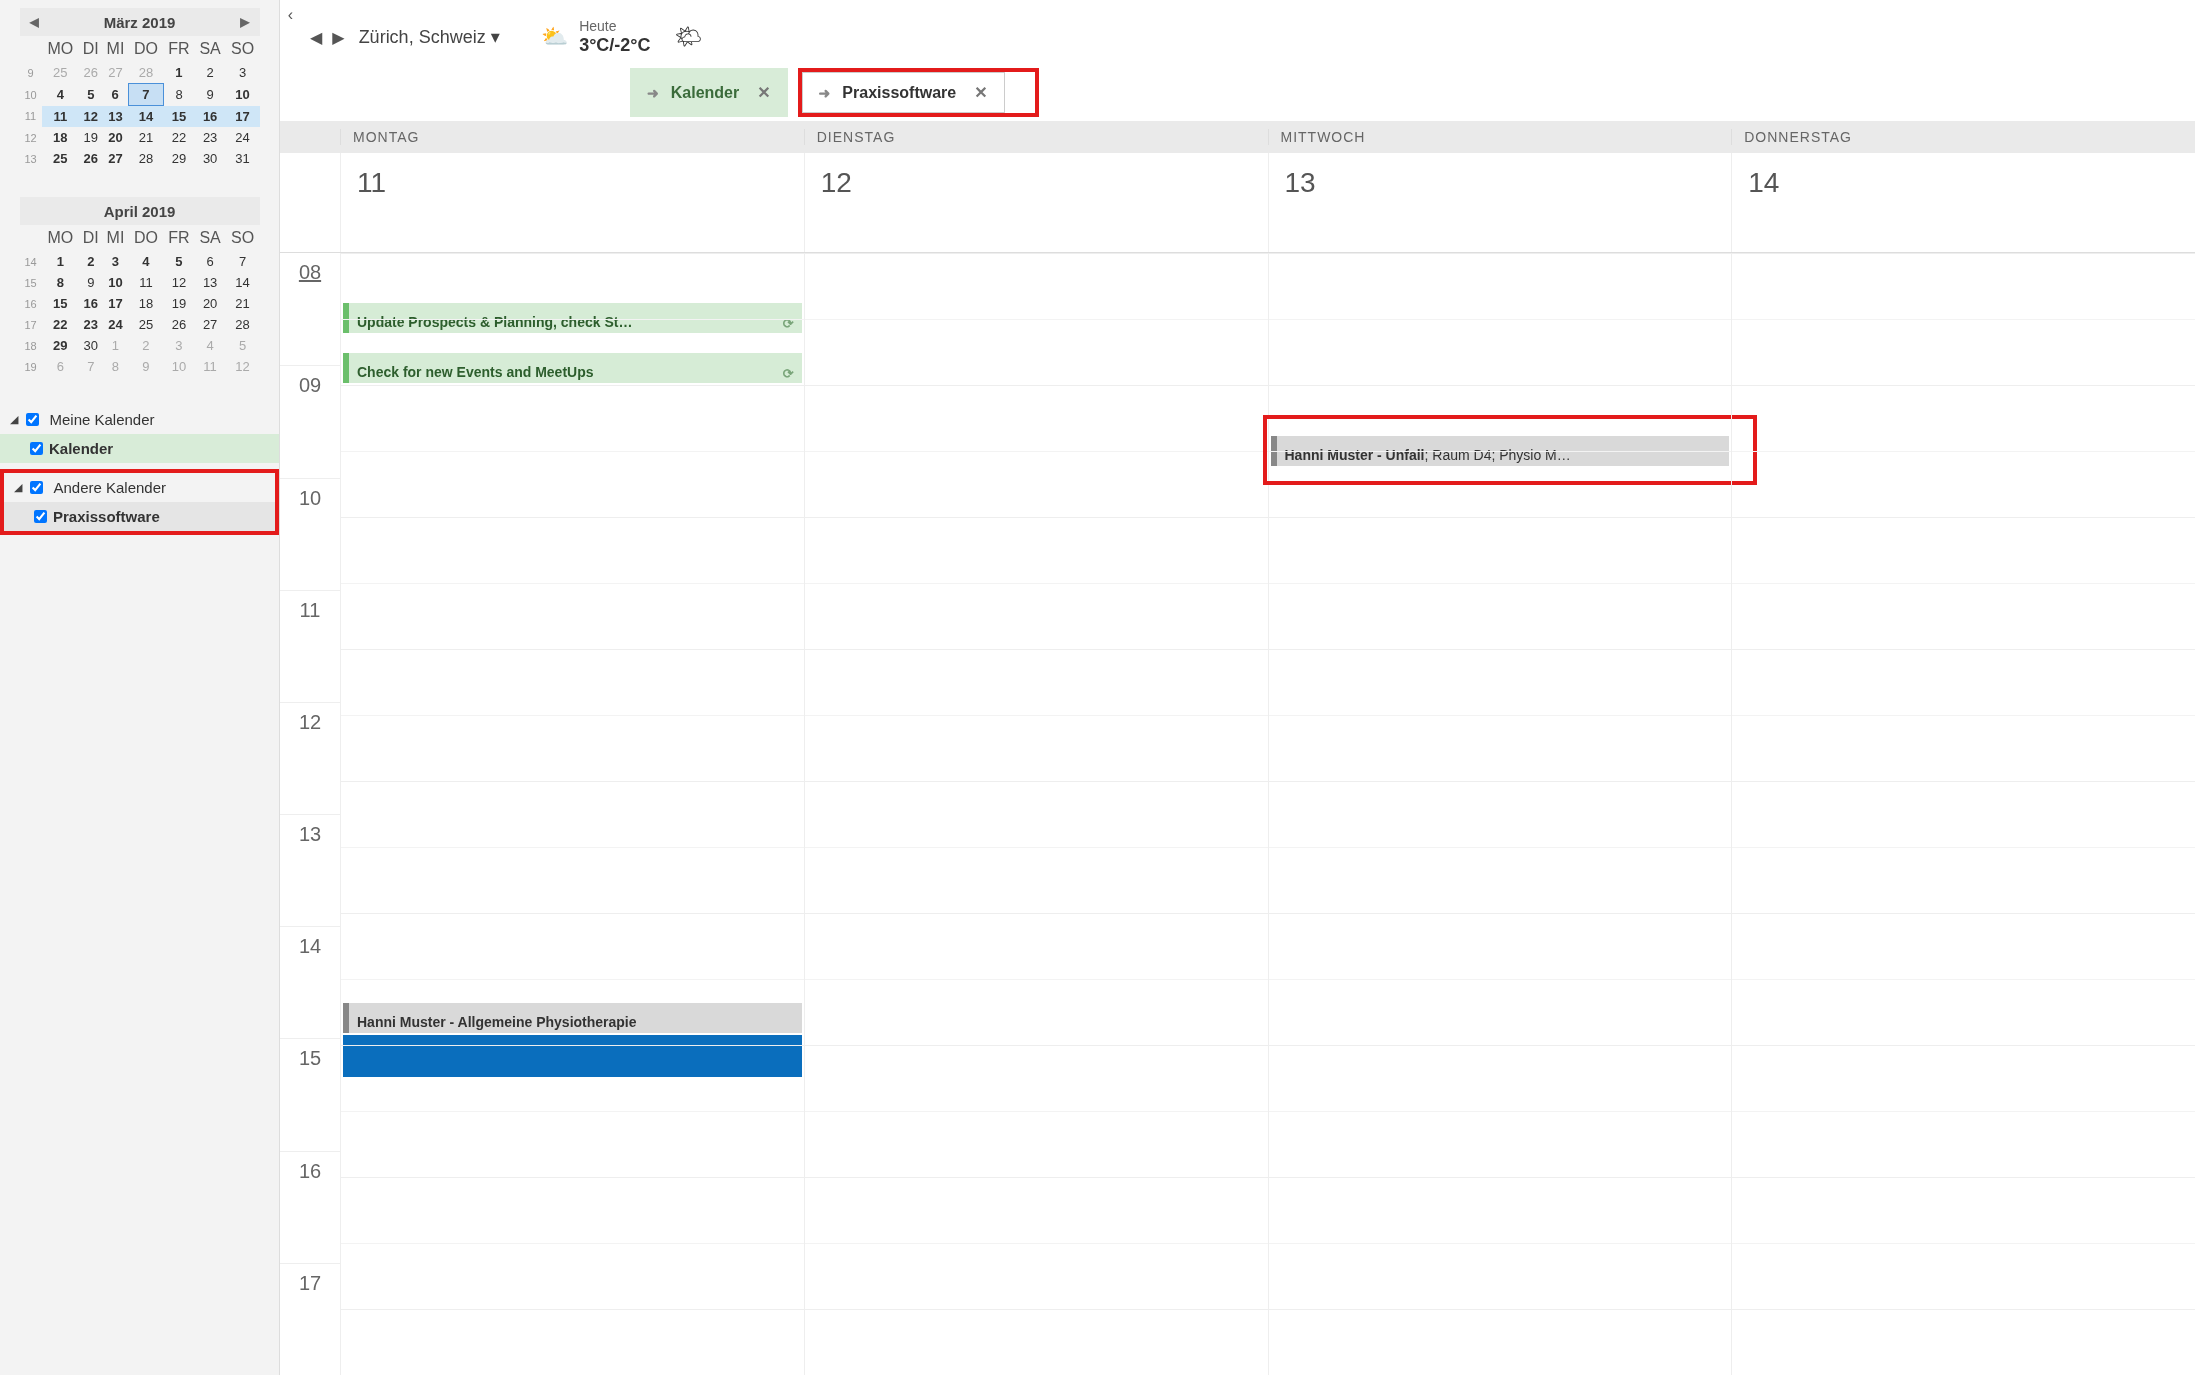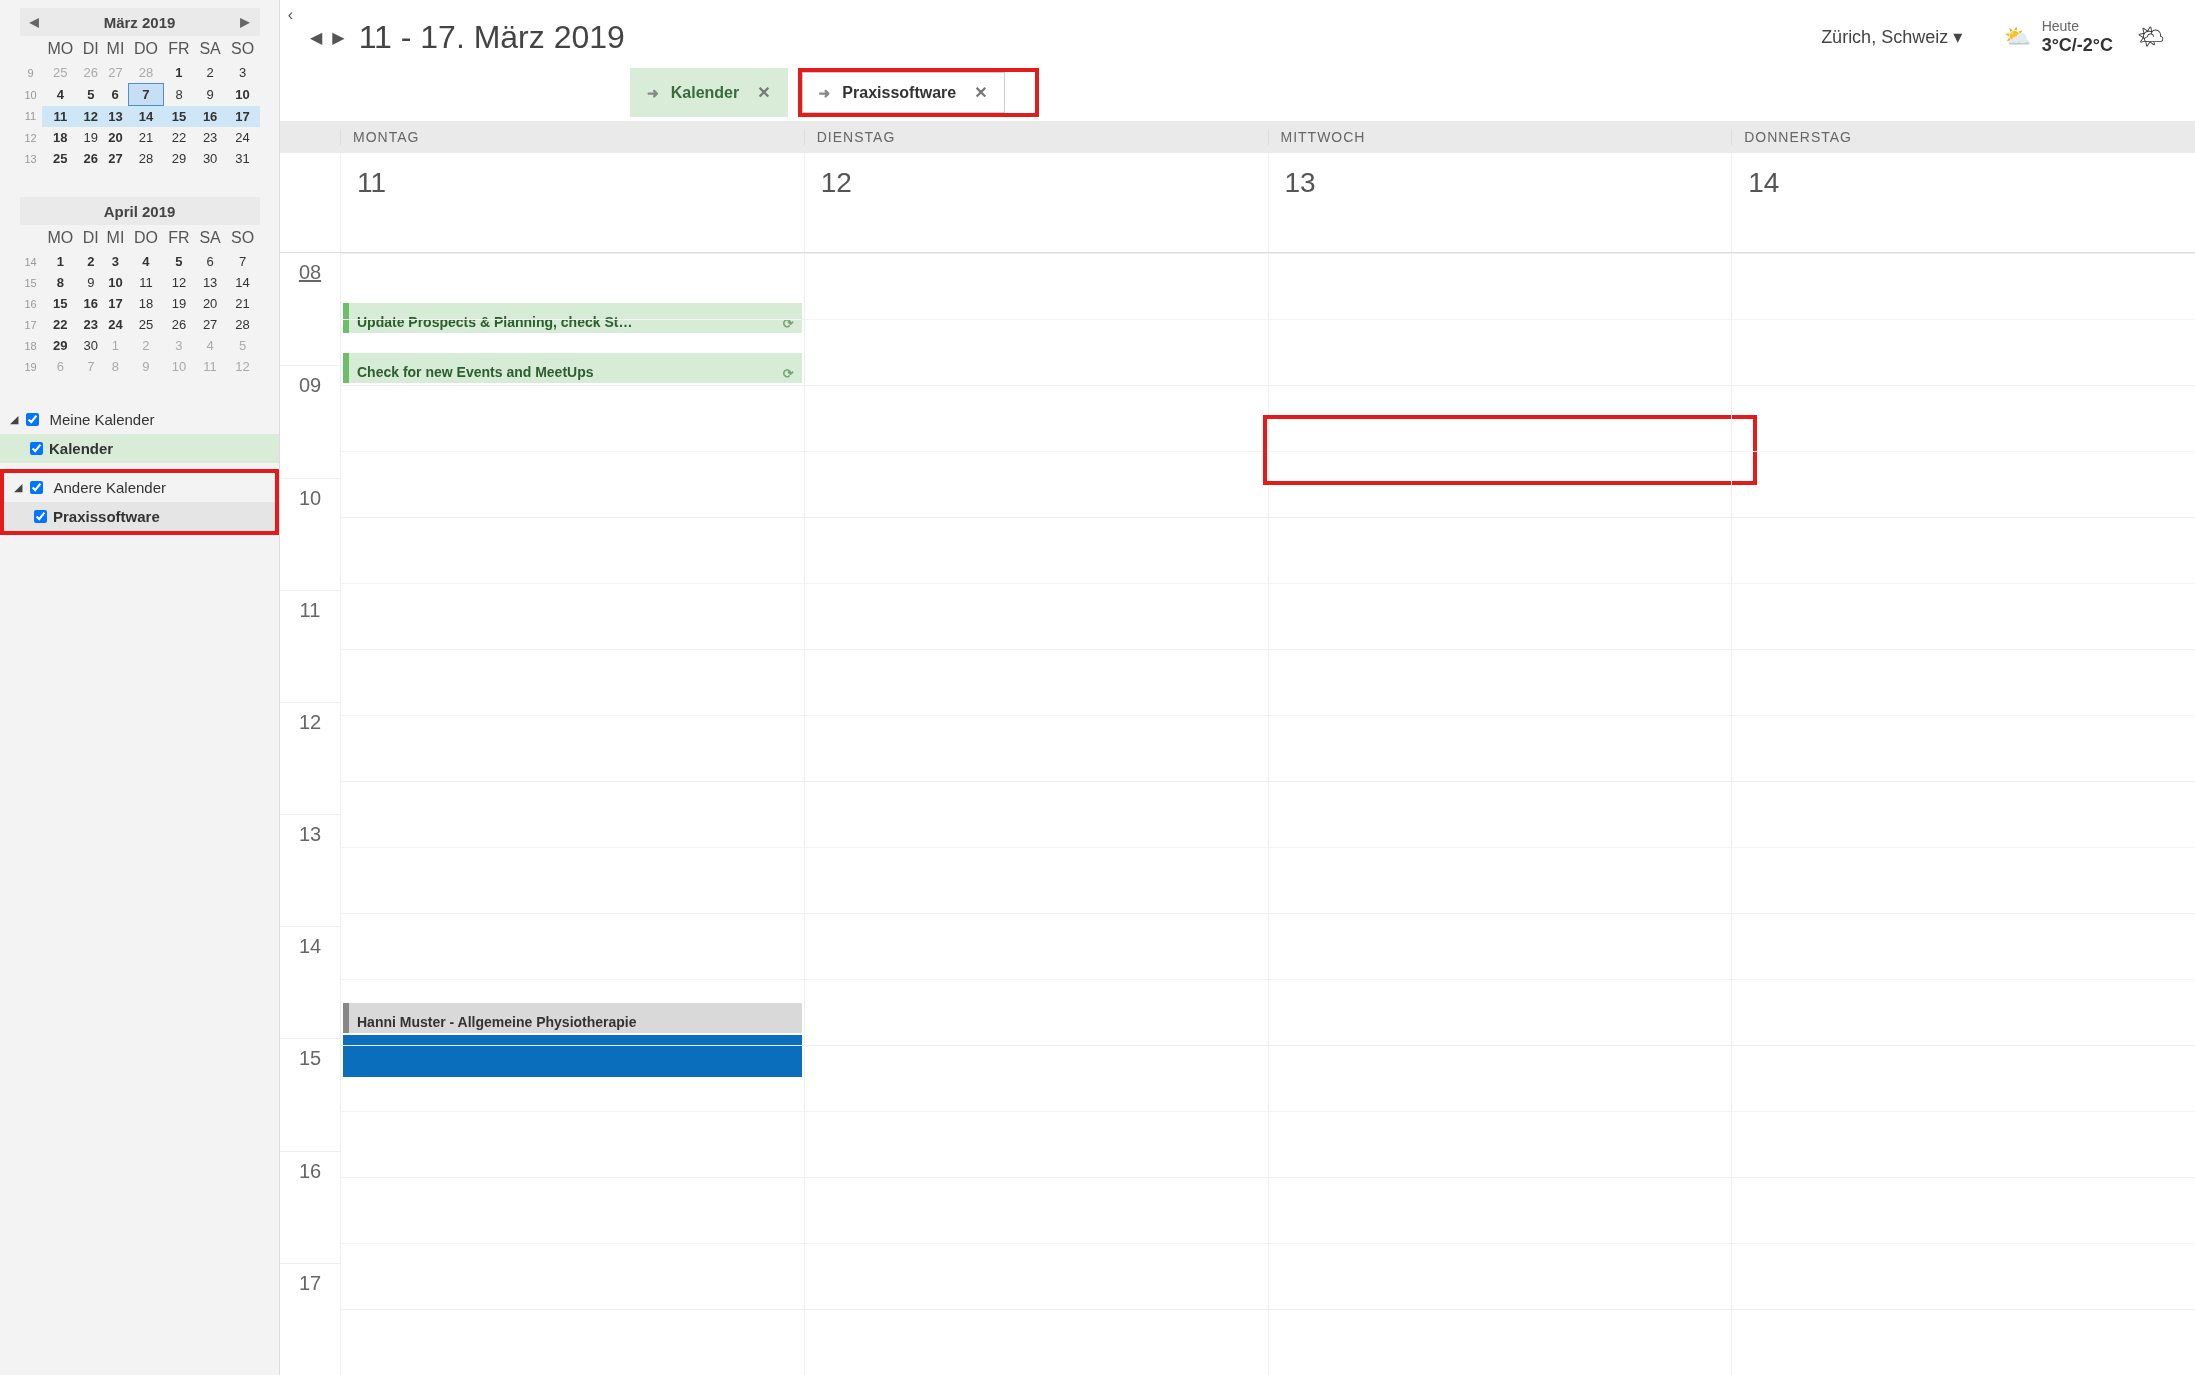--- a/index.html
+++ b/index.html
@@ -267,21 +267,20 @@
       </div>
     </div>
   </div>
 
   <div class="main">
     <div class="top-header">
       <div class="nav-arrows">
         <span>◀</span>
         <span>▶</span>
       </div>
-      <div class="date-title">11 - 17. März 2019</div>
       <div class="location">
         <span>Zürich, Schweiz</span> <span>▾</span>
       </div>
       <div class="weather">
         <span class="weather-icon">⛅</span>
         <div class="temps">
           <span class="label">Heute</span>
           <span class="temp">3°C/-2°C</span>
         </div>
         <span class="weather-icon" style="margin-left:14px;">🌤</span>
@@ -377,20 +376,23 @@
             <div class="hour-line" style="top: 594px; border-top-style: solid; border-top-color: rgb(243, 243, 243);"></div>
             <div class="hour-line" style="top: 660px;"></div>
             <div class="hour-line" style="top: 726px; border-top-style: solid; border-top-color: rgb(243, 243, 243);"></div>
             <div class="hour-line" style="top: 792px;"></div>
             <div class="hour-line" style="top: 858px; border-top-style: solid; border-top-color: rgb(243, 243, 243);"></div>
             <div class="hour-line" style="top: 924px;"></div>
             <div class="hour-line" style="top: 990px; border-top-style: solid; border-top-color: rgb(243, 243, 243);"></div>
             <div class="hour-line" style="top: 1056px;"></div>
           </div>
         <div class="day-col">
+          <div class="event ev-grey" style="top:183px;height:30px;">
+            <span class="bold">Hanni Muster - Unfall</span><span>; Raum D4; Physio M…</span>
+          </div>
           <div class="event-highlight" style="top:162px;left:-6px;right:-26px;height:70px;"></div>
         <div class="hour-line" style="top: 0px;"></div>
             <div class="hour-line" style="top: 66px; border-top-style: solid; border-top-color: rgb(243, 243, 243);"></div>
             <div class="hour-line" style="top: 132px;"></div>
             <div class="hour-line" style="top: 198px; border-top-style: solid; border-top-color: rgb(243, 243, 243);"></div>
             <div class="hour-line" style="top: 264px;"></div>
             <div class="hour-line" style="top: 330px; border-top-style: solid; border-top-color: rgb(243, 243, 243);"></div>
             <div class="hour-line" style="top: 396px;"></div>
             <div class="hour-line" style="top: 462px; border-top-style: solid; border-top-color: rgb(243, 243, 243);"></div>
             <div class="hour-line" style="top: 528px;"></div>

